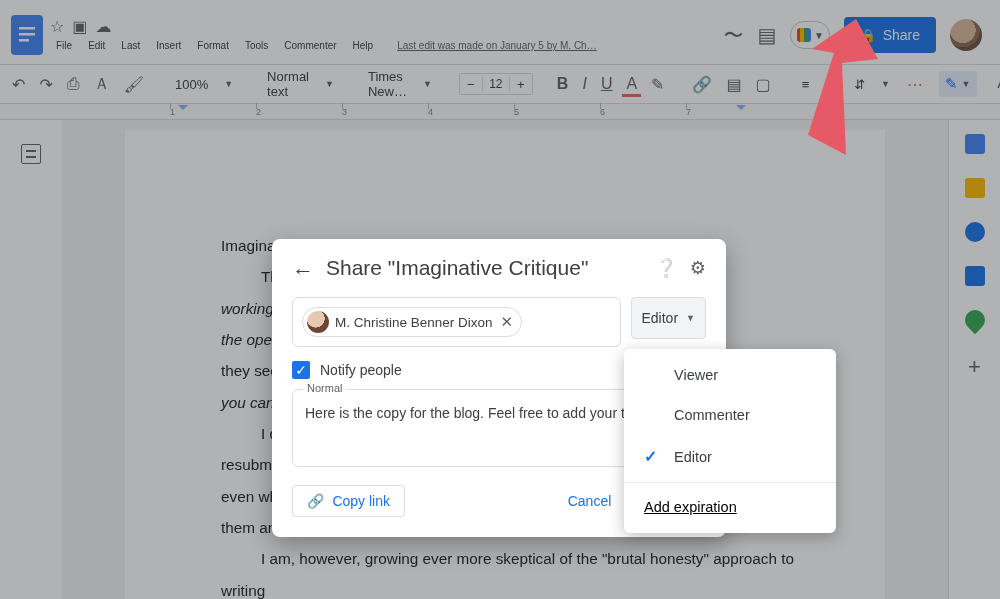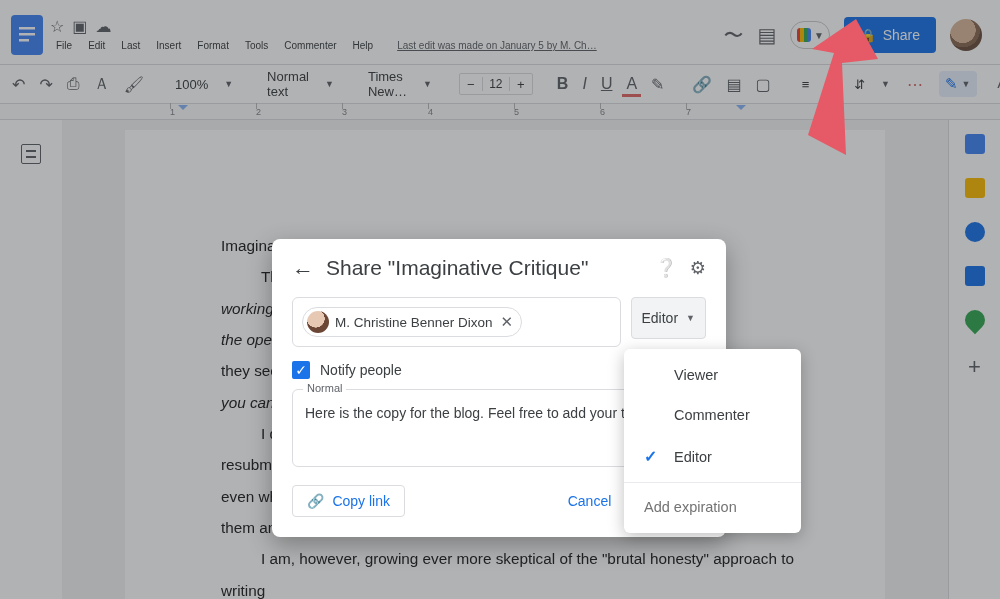--- a/index.html
+++ b/index.html
@@ -87,26 +87,26 @@
   .msg-field { margin-top:10px; border:1px solid #dadce0; border-radius:6px; padding:14px 12px 44px; position:relative; }
   .msg-label { position:absolute; top:-8px; left:10px; background:#fff; padding:0 4px; font-size:11px; color:#5f6368; }
   .msg-text { font-size:14px; color:#3c4043; }
   .dlg-foot { display:flex; align-items:center; margin-top:18px; }
   .copylink { display:flex; align-items:center; gap:8px; border:1px solid #dadce0; border-radius:4px; padding:7px 14px; color:#1a73e8; font-size:14px; font-weight:500; }
   .dlg-foot .spacer { flex:1; }
   .cancel-btn { color:#1a73e8; font-size:14px; padding:8px 14px; }
   .send-btn { background:#1a73e8; color:#fff; font-size:14px; padding:8px 22px; border-radius:4px; margin-left:4px; }
 
   
-  .menu-pop { position:absolute; left:624px; top:349px; width:177px; background:#fff; border-radius:6px; box-shadow:0 4px 16px rgba(0,0,0,0.25); padding:6px 0; }
+  .menu-pop { position:absolute; left:624px; top:349px; width:212px; background:#fff; border-radius:6px; box-shadow:0 4px 16px rgba(0,0,0,0.25); padding:6px 0; }
   .menu-pop .mitem { display:flex; align-items:center; gap:12px; padding:12px 18px 12px 20px; font-size:14.5px; color:#3c4043; }
   .menu-pop .check { color:#1a73e8; width:18px; font-weight:bold; font-size:16px; }
   .menu-pop .nochk { width:18px; }
   .menu-pop .divider { height:1px; background:#e8eaed; margin:4px 0; }
-  .menu-pop .dim { color:#737373; }
+  .menu-pop .dim { color:#000000;text-decoration:underline; }
 
   
   .red-arrow { position:absolute; left:738px; top:15px; }
   .green-arrow-1 { position:absolute; left:280px; top:280px; }
   .green-arrow-2 { position:absolute; left:642px; top:278px; }
 </style>
 </head>
 <body>
 
 <div class="header">

